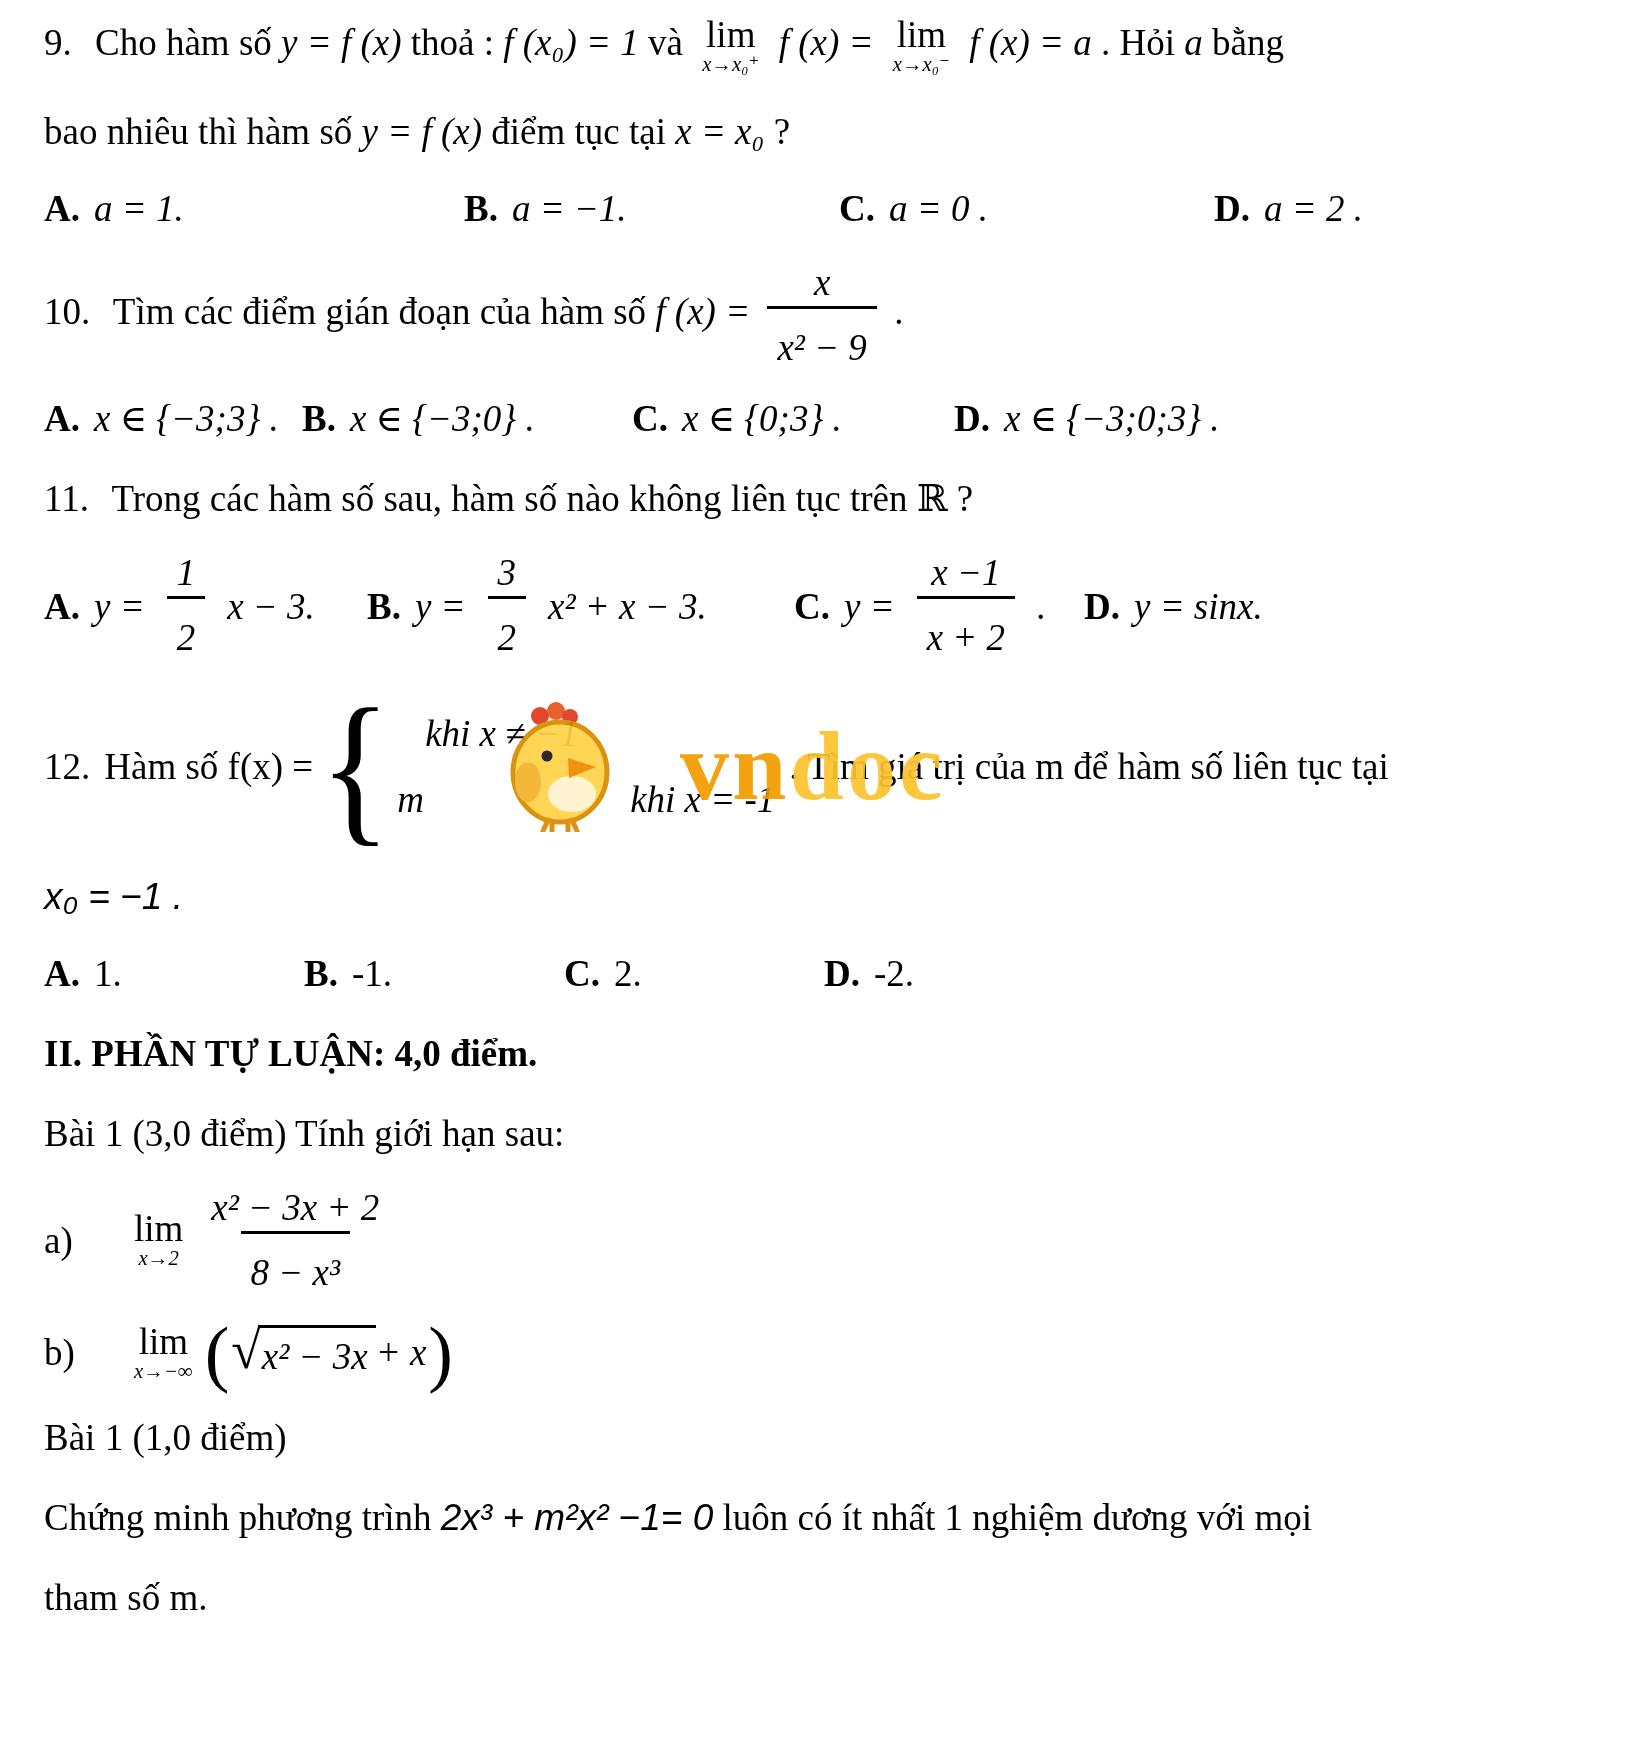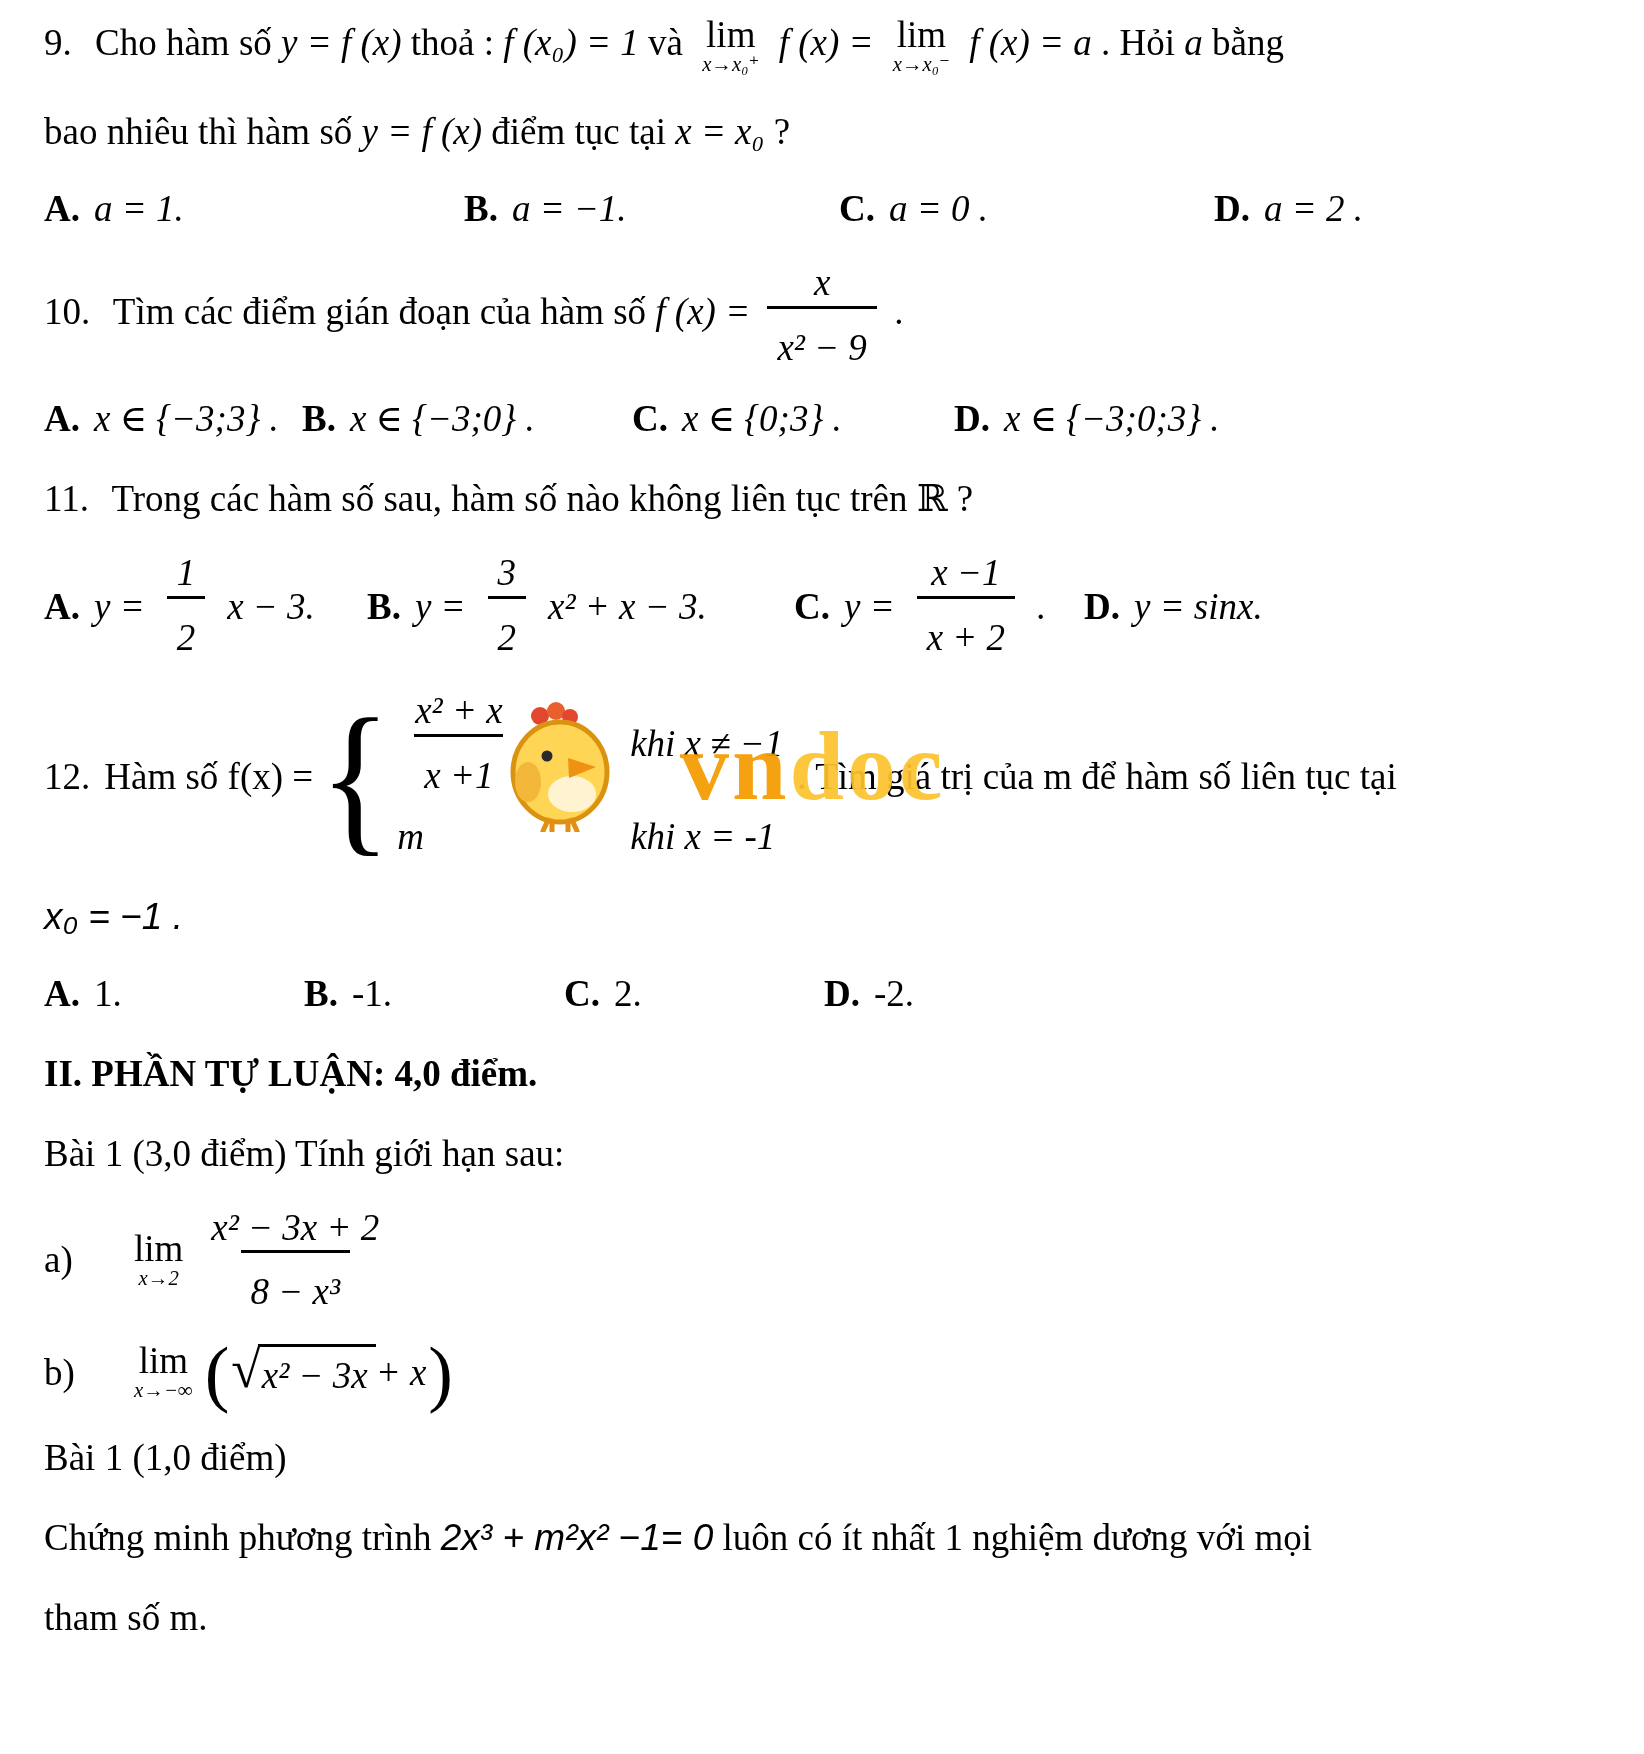--- a/index.html
+++ b/index.html
@@ -191,26 +191,20 @@
     </span>
   </div>
 
   <div class="line q12-line">
     <span class="qnum">12.</span>
     <span>Hàm số f(x) =</span>
     <span class="cases">
       <span class="brace">{</span>
       <span class="crows">
         <span class="crow">
-          <span class="cval">
-              <span class="frac">
-                <span class="fnum mi">x² + x</span>
-                <span class="fden mi">x +1</span>
-              </span>
-            </span>
           <span class="cond mi">khi x  ≠ −1</span>
         </span>
         <span class="crow">
           <span class="cval mi">m</span>
           <span class="cond mi">khi x  =  -1</span>
         </span>
       </span>
     </span>
     <span class="tail">. Tìm giá trị của m để hàm số liên tục tại</span>
   </div>

